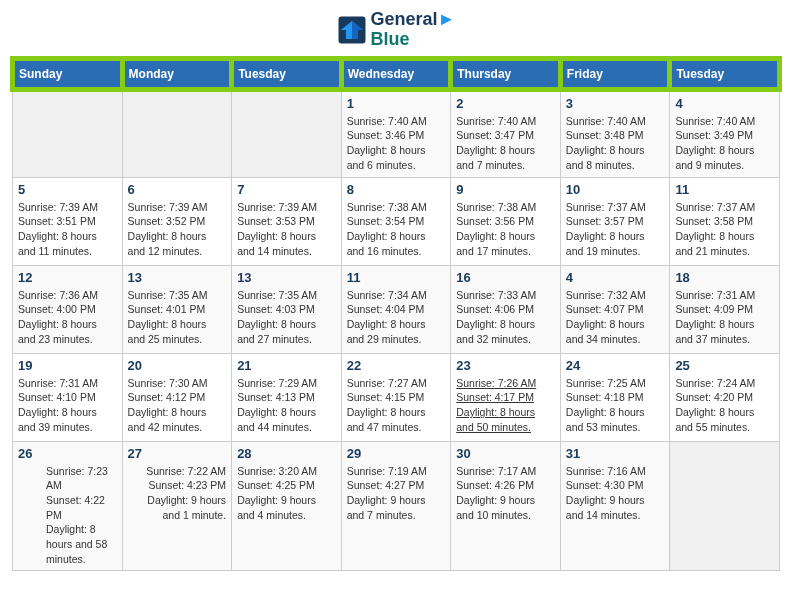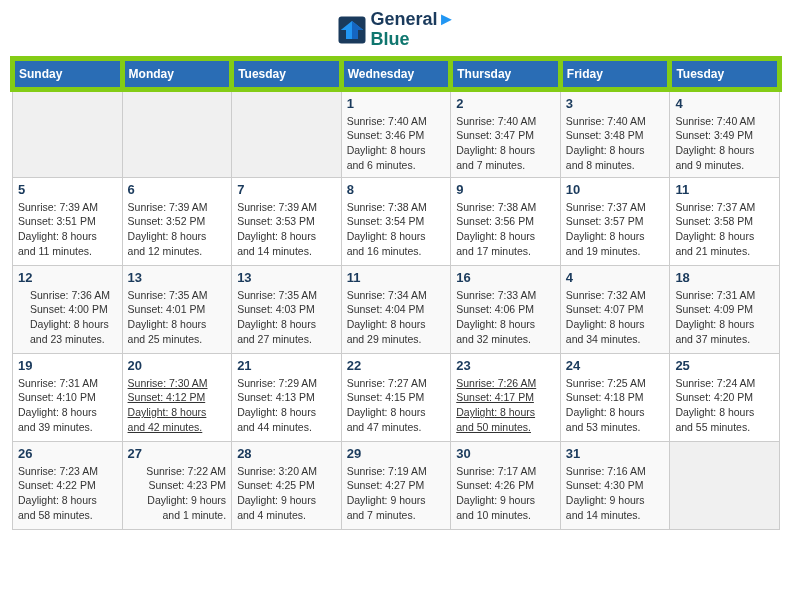--- a/index.html
+++ b/index.html
@@ -189,21 +189,21 @@
         <td>
           <div class="day-number">11</div>
           <div class="day-info" style="white-space: pre-line;">Sunrise: 7:37 AM
 Sunset: 3:58 PM
 Daylight: 8 hours and 21 minutes.</div>
         </td>
       </tr>
       <tr>
         <td>
           <div class="day-number">12</div>
-          <div class="day-info" style="white-space: pre-line; margin-left: 12px;">Sunrise: 7:36 AM
+          <div class="day-info" style="white-space: pre-line;">Sunrise: 7:36 AM
 Sunset: 4:00 PM
 Daylight: 8 hours and 23 minutes.</div>
         </td>
         <td>
           <div class="day-number">13</div>
           <div class="day-info" style="white-space: pre-line;">Sunrise: 7:35 AM
 Sunset: 4:01 PM
 Daylight: 8 hours and 25 minutes.</div>
         </td>
         <td>
@@ -239,21 +239,21 @@
       </tr>
       <tr>
         <td>
           <div class="day-number">19</div>
           <div class="day-info" style="white-space: pre-line;">Sunrise: 7:31 AM
 Sunset: 4:10 PM
 Daylight: 8 hours and 39 minutes.</div>
         </td>
         <td>
           <div class="day-number">20</div>
-          <div class="day-info" style="white-space: pre-line; text-decoration: underline;">Sunrise: 7:30 AM
+          <div class="day-info" style="white-space: pre-line;">Sunrise: 7:30 AM
 Sunset: 4:12 PM
 Daylight: 8 hours and 42 minutes.</div>
         </td>
         <td>
           <div class="day-number">21</div>
           <div class="day-info" style="white-space: pre-line;">Sunrise: 7:29 AM
 Sunset: 4:13 PM
 Daylight: 8 hours and 44 minutes.</div>
         </td>
         <td>
@@ -277,21 +277,21 @@
         <td>
           <div class="day-number">25</div>
           <div class="day-info" style="white-space: pre-line;">Sunrise: 7:24 AM
 Sunset: 4:20 PM
 Daylight: 8 hours and 55 minutes.</div>
         </td>
       </tr>
       <tr>
         <td>
           <div class="day-number">26</div>
-          <div class="day-info" style="white-space: pre-line;">Sunrise: 7:23 AM
+          <div class="day-info" style="white-space: pre-line; margin-left: 28px;">Sunrise: 7:23 AM
 Sunset: 4:22 PM
 Daylight: 8 hours and 58 minutes.</div>
         </td>
         <td>
           <div class="day-number">27</div>
           <div class="day-info" style="white-space: pre-line; text-align: right;">Sunrise: 7:22 AM
 Sunset: 4:23 PM
 Daylight: 9 hours and 1 minute.</div>
         </td>
         <td>

